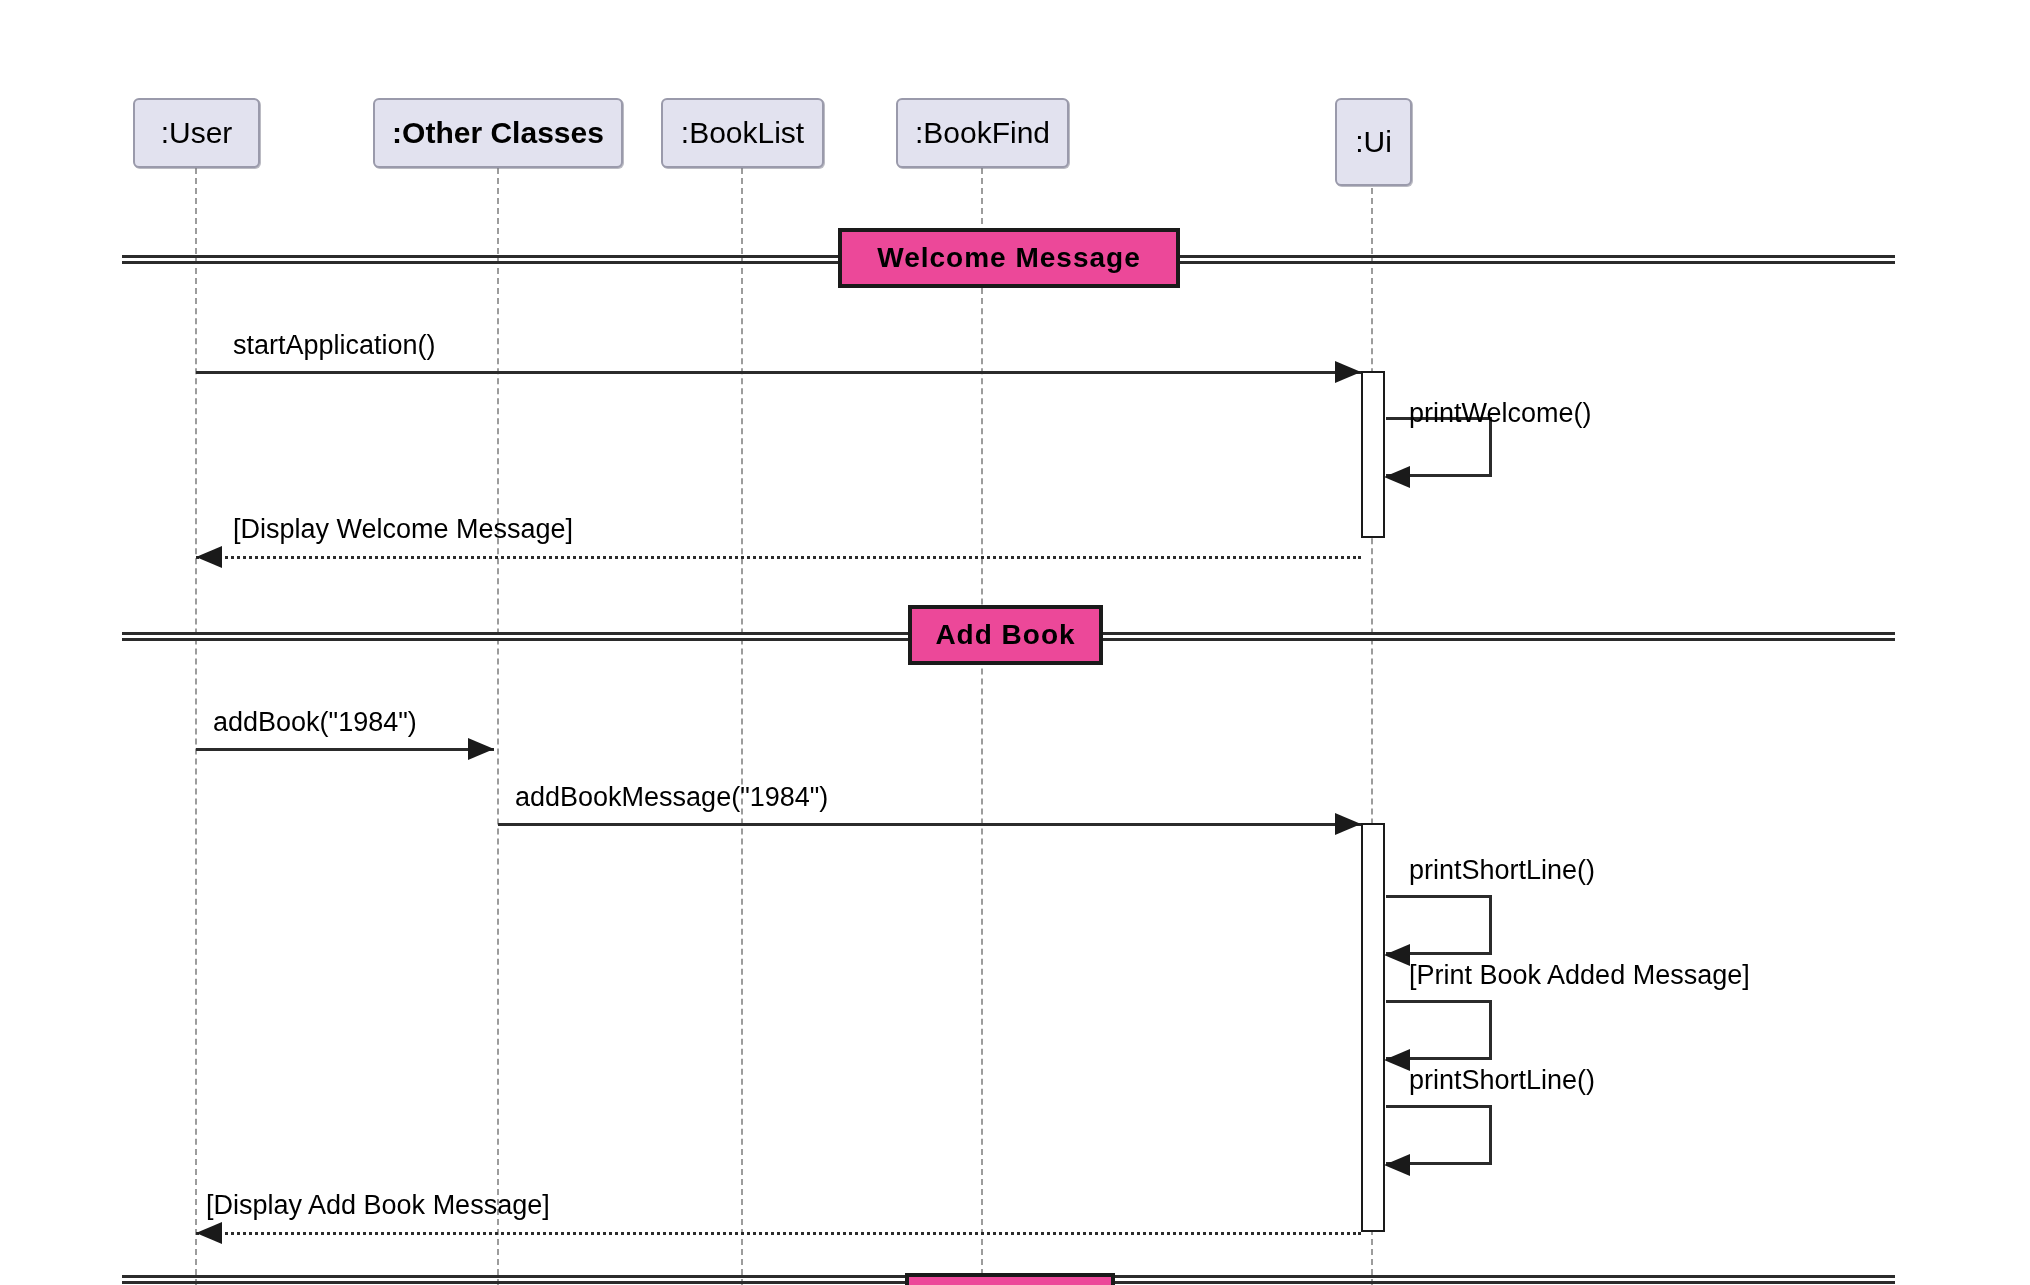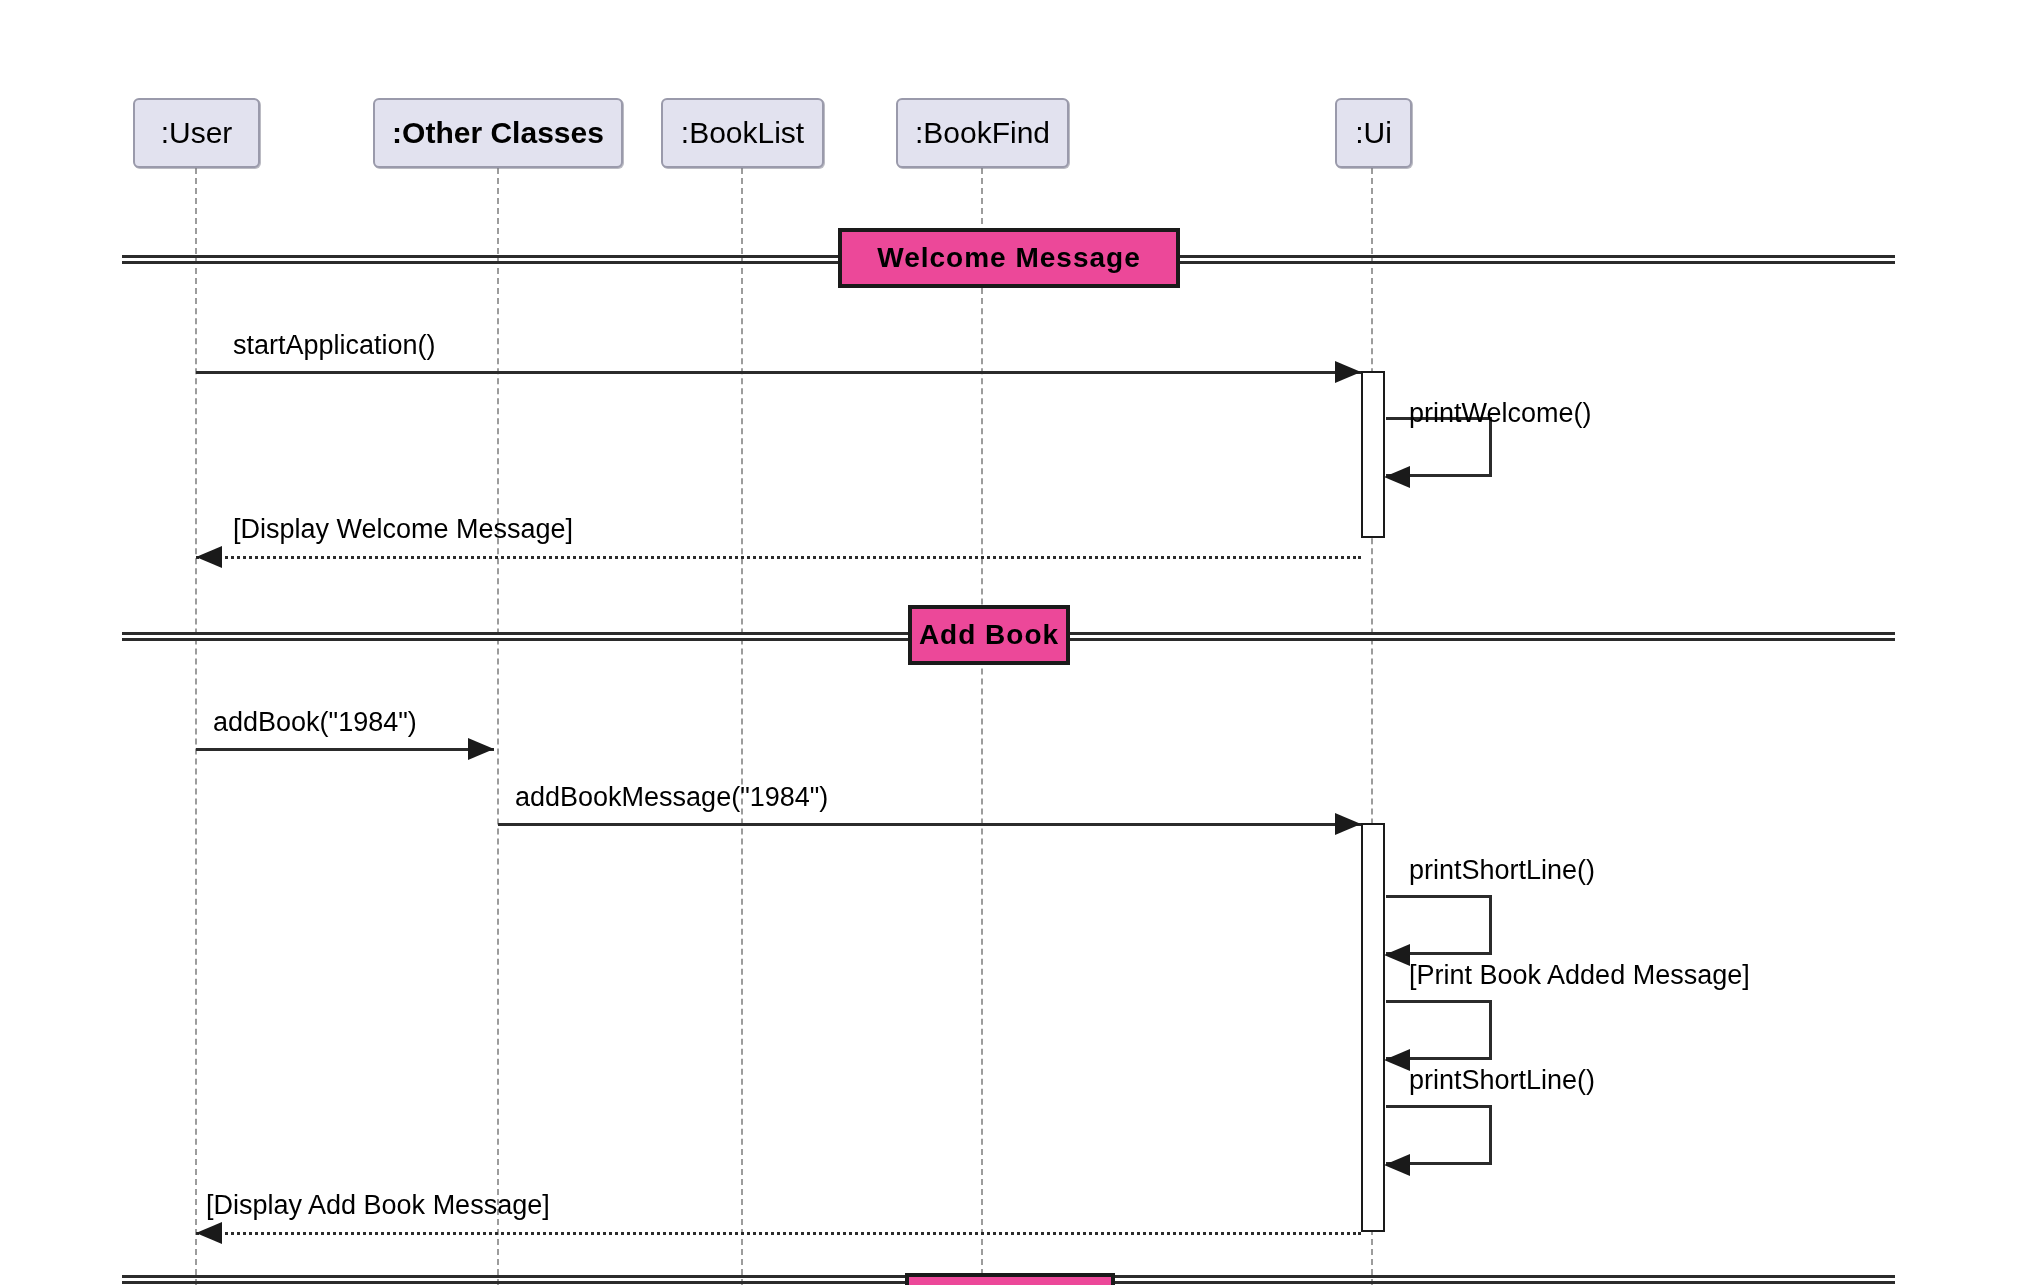--- a/index.html
+++ b/index.html
@@ -117,21 +117,21 @@
       <div class="lifeline" style="left: 1371px; top: 168px; height: 1117px;"></div>
     </div>
   <div id="dividers-layer">
       <div class="divider-line" style="left: 122px; top: 255px; width: 1773px;"></div>
       <div class="divider-line" style="left: 122px; top: 261px; width: 1773px;"></div>
       <div class="divider-label" style="left: 838px; top: 228px; width: 342px; height: 60px;">
         <span>Welcome Message</span>
       </div>
       <div class="divider-line" style="left: 122px; top: 632px; width: 1773px;"></div>
       <div class="divider-line" style="left: 122px; top: 638px; width: 1773px;"></div>
-      <div class="divider-label" style="left: 908px; top: 605px; width: 162px; height: 60px;">
+      <div class="divider-label" style="left: 908px; top: 605px; width: 195px; height: 60px;">
         <span>Add Book</span>
       </div>
       <div class="divider-line" style="left: 122px; top: 1275px; width: 1773px;"></div>
       <div class="divider-line" style="left: 122px; top: 1281px; width: 1773px;"></div>
       <div class="divider-label" style="left: 905px; top: 1273px; width: 210px; height: 60px;">
         <span></span>
       </div>
     </div>
   <div id="messages-layer">
       <div class="msg-line" style="left: 196px; top: 371px; width: 1165px;"></div>
@@ -172,17 +172,17 @@
       </div>
       <div class="participant-box" style="left: 373px; top: 98px; width: 250px; height: 70px; font-weight: bold;">
         <span>:Other Classes</span>
       </div>
       <div class="participant-box" style="left: 661px; top: 98px; width: 163px; height: 70px;">
         <span>:BookList</span>
       </div>
       <div class="participant-box" style="left: 896px; top: 98px; width: 173px; height: 70px;">
         <span>:BookFind</span>
       </div>
-      <div class="participant-box" style="left: 1335px; top: 98px; width: 77px; height: 70px;">
+      <div class="participant-box" style="left: 1335px; top: 98px; width: 77px; height: 88px;">
         <span>:Ui</span>
       </div>
     </div>
 </div>
 
 </body></html>

